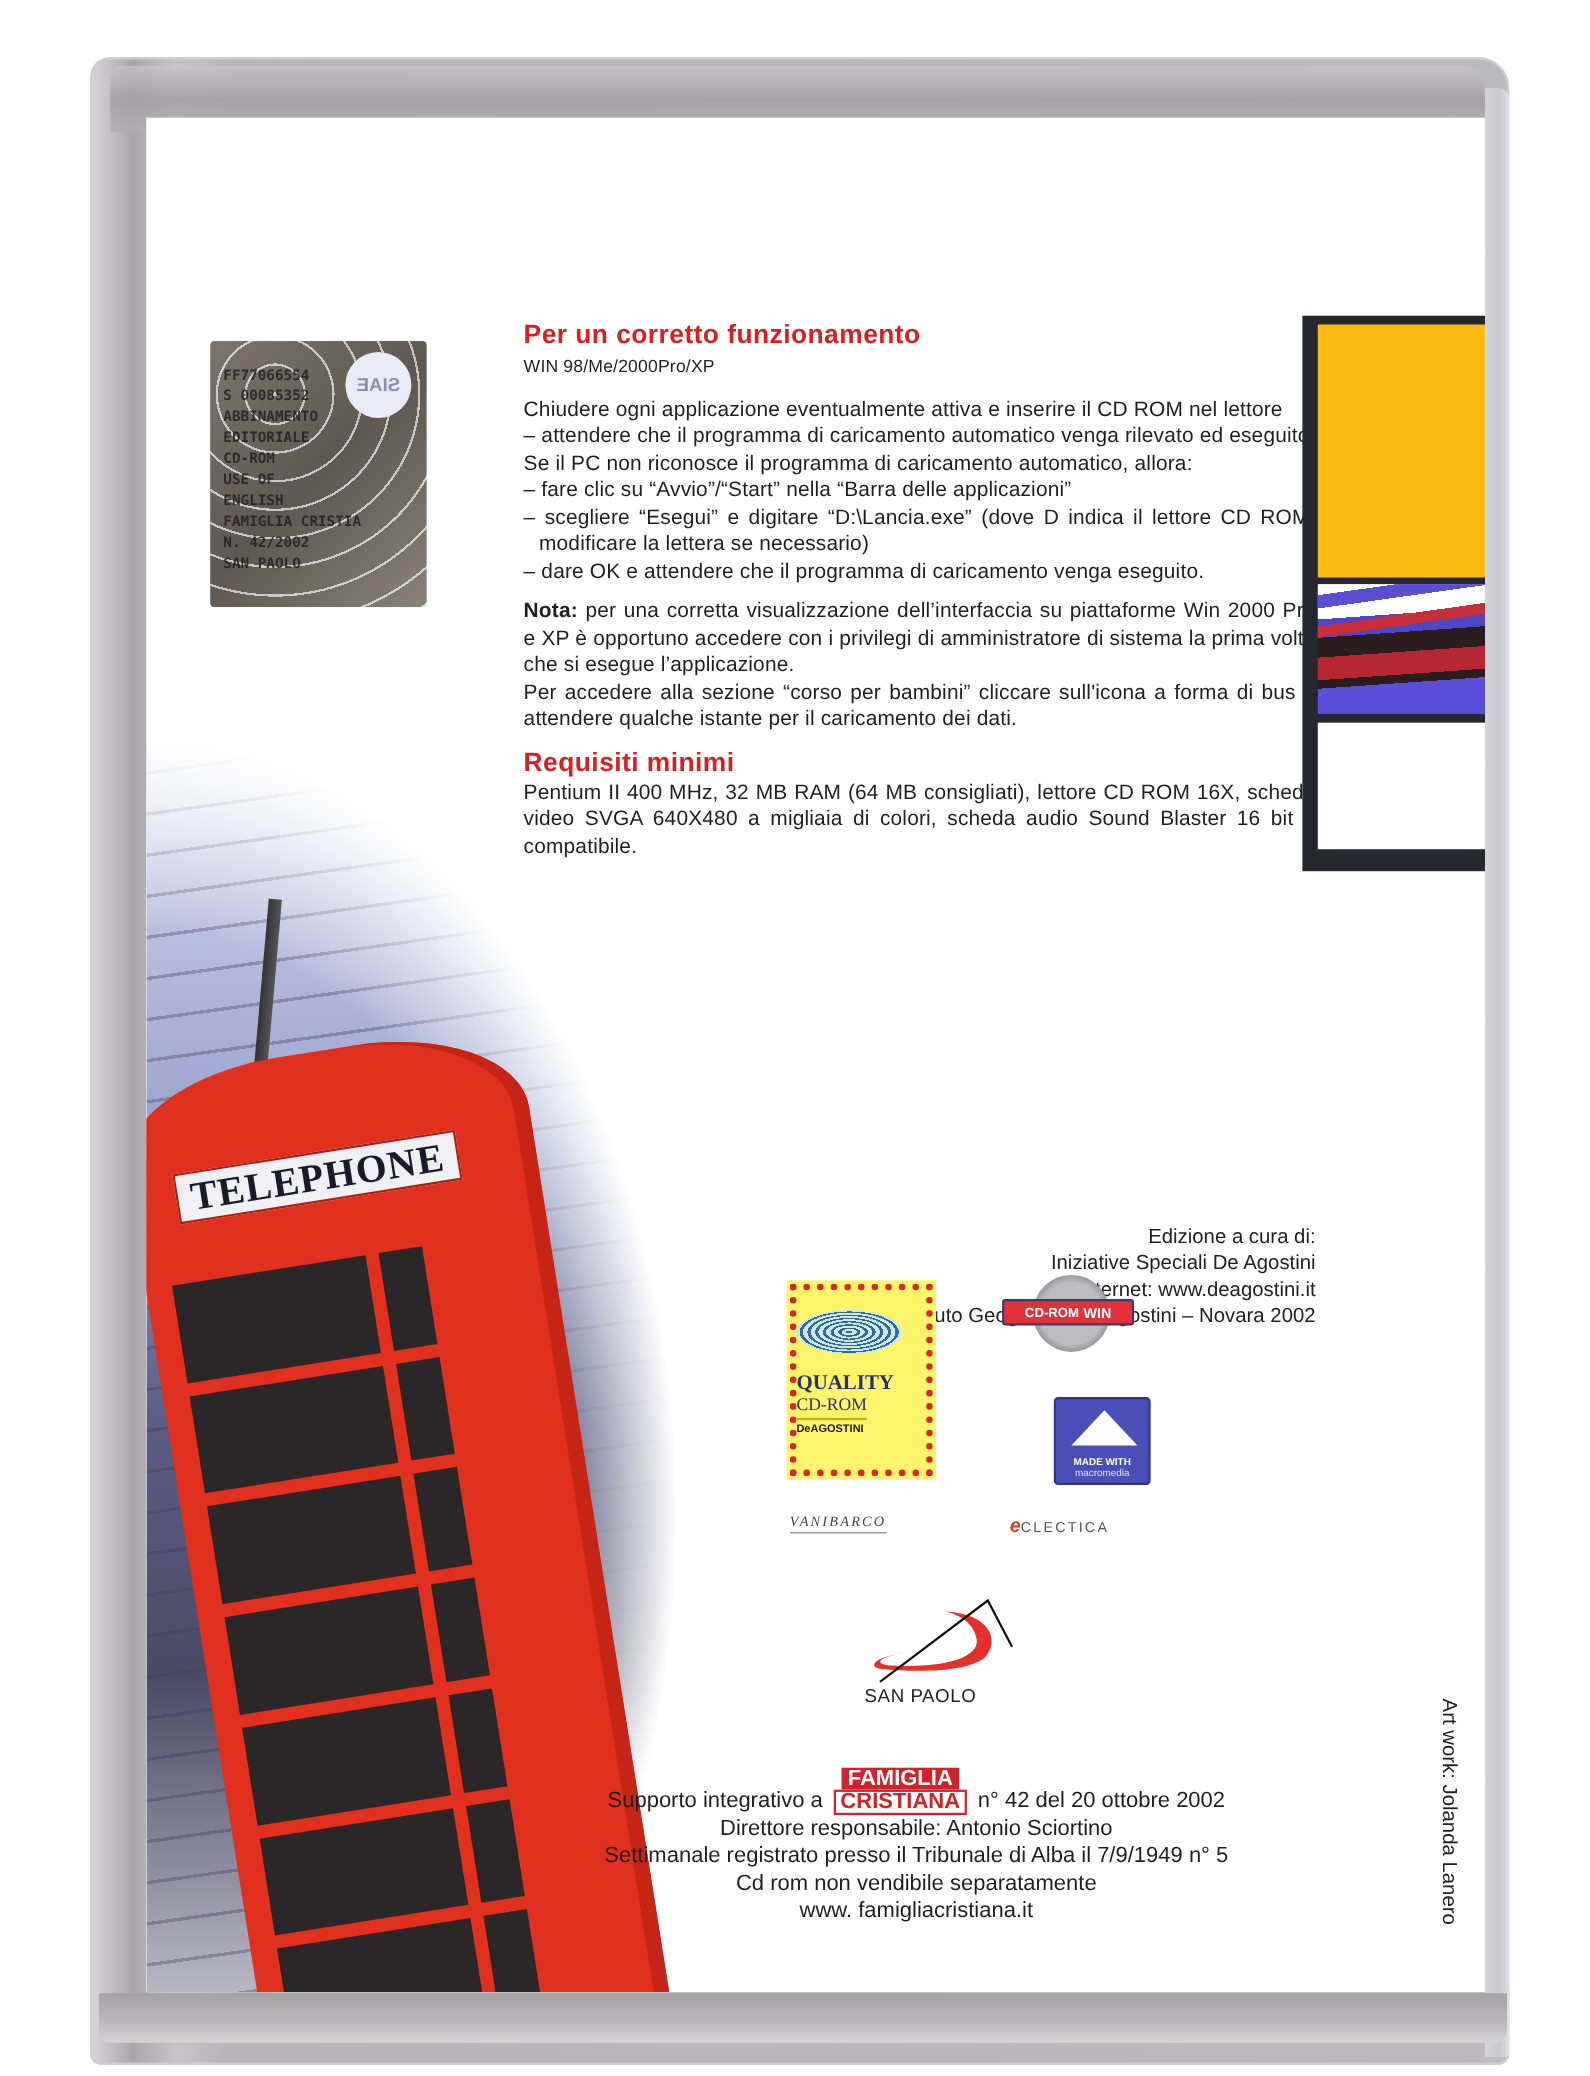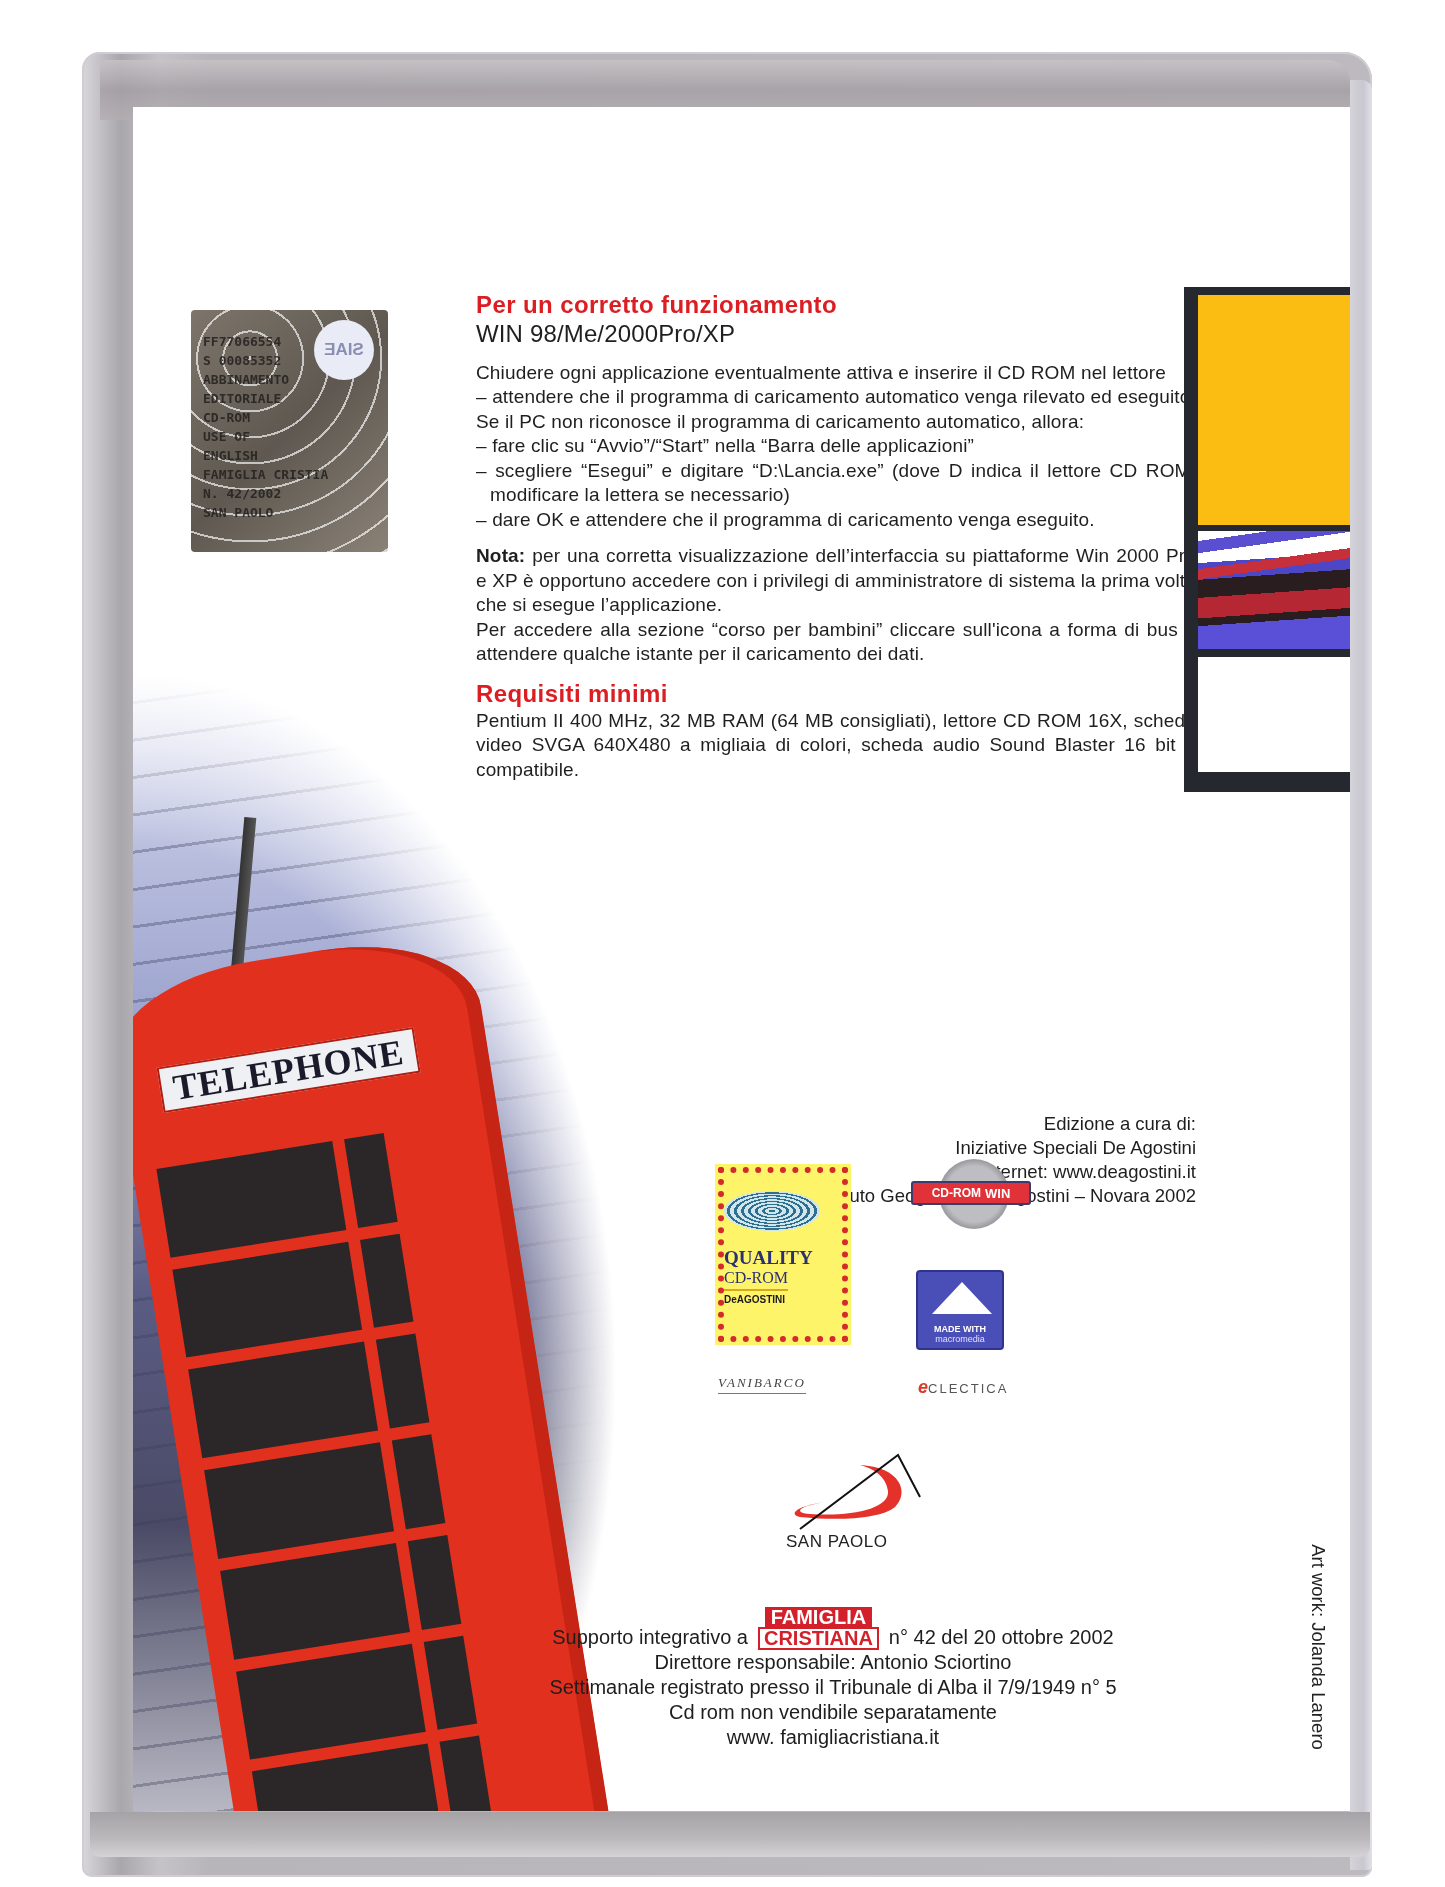--- a/index.html
+++ b/index.html
@@ -97,21 +97,21 @@
   
   .text-block {
     position: absolute; left: 343px; top: 183px; width: 720px;
     font-size: 19px; line-height: 24.5px; color: #1f1f1f;
     letter-spacing: 0.15px;
   }
   .heading {
     color: #dc1e23; font-weight: bold; font-size: 24px; line-height: 30px;
     letter-spacing: 0.4px;
   }
-  .subline { font-size: 24px; margin-top: 2px; margin-bottom: 14px; }
+  .subline { font-size: 16px; margin-top: 2px; margin-bottom: 14px; }
   .para { text-align: justify; }
   .dash-item { padding-left: 14px; text-indent: -14px; text-align: justify; }
   .nota { margin-top: 12px; }
   .nota b { font-weight: bold; }
   .req-head { margin-top: 12px; }
 
   .credits {
     position: absolute; left: 520px; top: 1005px; width: 543px; text-align: right;
     font-size: 18.5px; line-height: 24px;
   }
@@ -140,21 +140,21 @@
   }
   .logo-cdrom .band {
     position: absolute; left: 0; top: 22px; width: 120px; height: 24px;
     background: #e03238; border: 2px solid #3b3b6e; border-radius: 3px;
     color: #fff; font-size: 12px; font-weight: bold;
     display: flex; align-items: center; justify-content: center; gap: 4px;
   }
   .logo-cdrom .band .win { font-size: 13px; }
 
   .logo-macromedia {
-    position: absolute; left: 783px; top: 1163px; width: 88px; height: 80px;
+    position: absolute; left: 825px; top: 1163px; width: 88px; height: 80px;
     background: #4a4fb8; border: 2px solid #2f338c; border-radius: 4px;
     display: flex; flex-direction: column; align-items: center; justify-content: flex-end;
     padding-bottom: 4px;
   }
   .logo-macromedia .tri {
     position: absolute; top: 10px; left: 14px; width: 0; height: 0;
     border-left: 30px solid transparent; border-right: 30px solid transparent; border-bottom: 32px solid #fff;
   }
   .logo-macromedia .m1 { color: #fff; font-size: 9px; font-weight: bold; line-height: 10px; position: relative; }
   .logo-macromedia .m2 { color: #dfe0ff; font-size: 9px; line-height: 10px; position: relative; }

